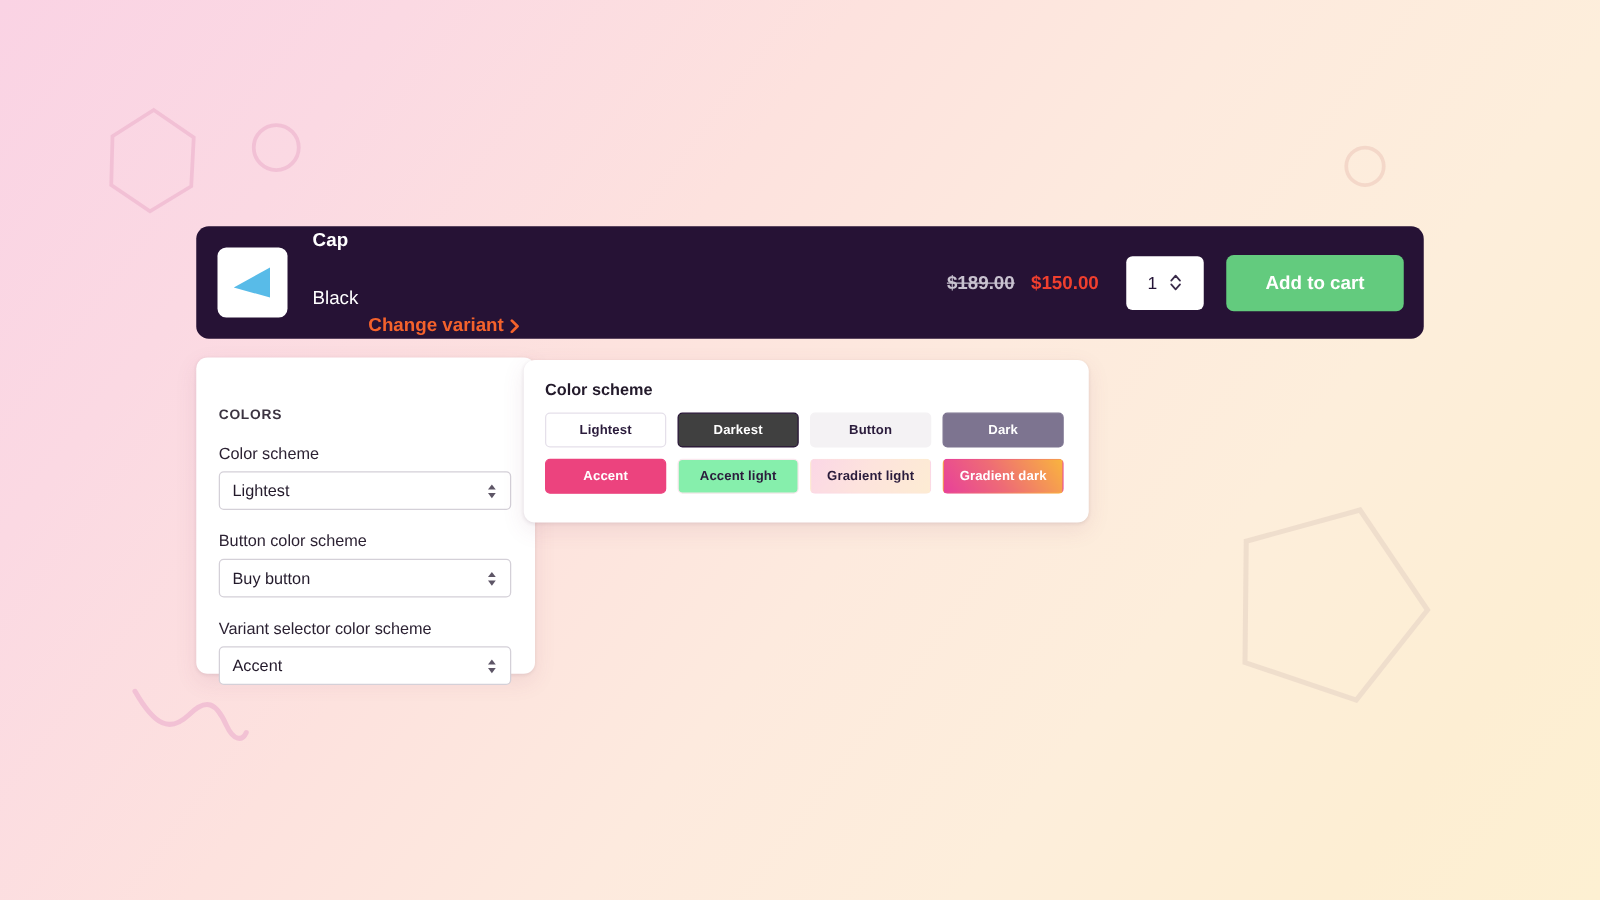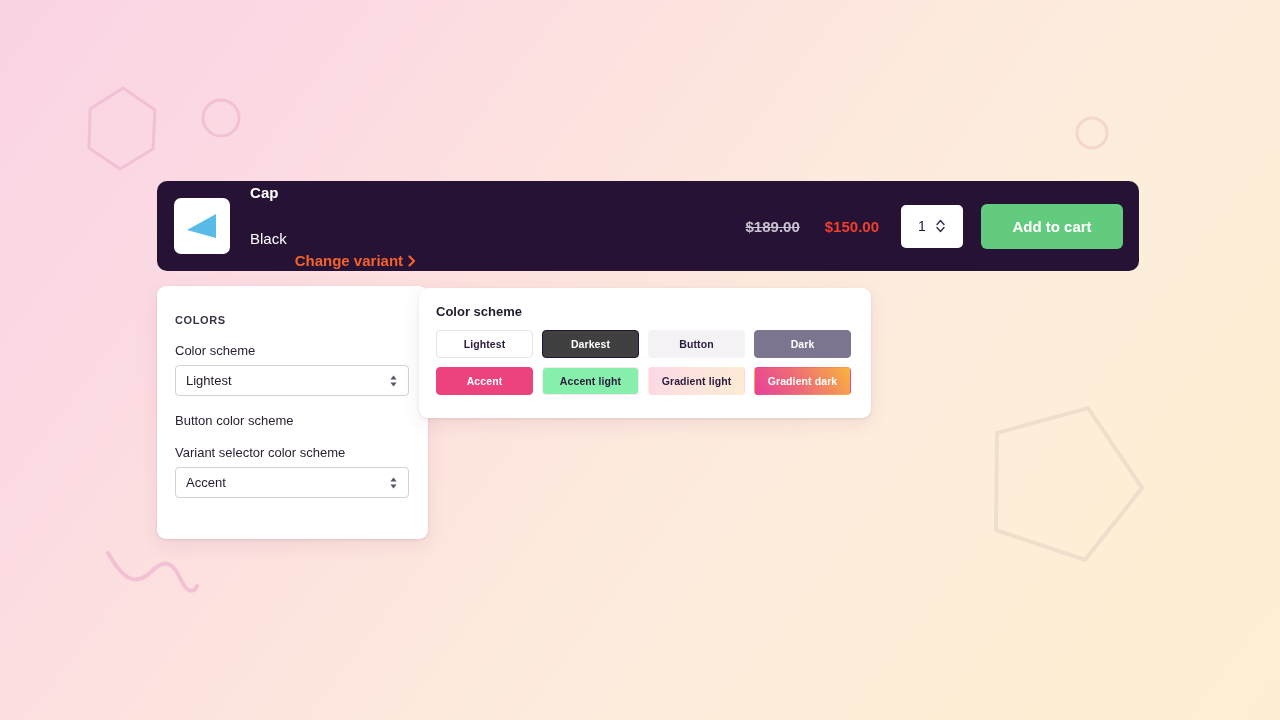--- a/index.html
+++ b/index.html
@@ -91,21 +91,21 @@
     cursor: pointer;
     margin-top: 44px;
   }
   .chev-right { display: block; }
 
   .spacer { flex: 1 1 auto; }
 
   .prices {
     display: flex;
     align-items: flex-end;
-    gap: 25px;
+    gap: 13px;
     margin-right: 22px;
   }
   .price-old {
     color: #c8c2cf;
     font-size: 15px;
     font-weight: bold;
     text-decoration: line-through;
   }
   .price-new {
     color: #f03f2e;
@@ -147,21 +147,21 @@
   
   .settings-card {
     position: absolute;
     left: 157px;
     top: 286px;
     width: 271px;
     height: 253px;
     background: #ffffff;
     border-radius: 9px;
     box-shadow: 0 1px 3px rgba(60,20,60,.09), 0 6px 18px rgba(140,70,110,.10);
-    padding: 28px 19px 0 18px;
+    padding: 40px 19px 0 18px;
   }
   .section-label {
     font-size: 11px;
     font-weight: bold;
     letter-spacing: 0.6px;
     color: #3b3340;
   }
   .field { margin-top: 17px; }
   .field-label {
     font-size: 13px;
@@ -284,20 +284,27 @@
       <span class="select-value">Lightest</span>
       <svg class="stepper-icon" width="11" height="17" viewBox="0 0 11 17">
         <path d="M5.5 3 L8.6 7.1 L2.4 7.1 Z" fill="#5d5566"></path>
         <path d="M5.5 14 L8.6 9.9 L2.4 9.9 Z" fill="#5d5566"></path>
       </svg>
     </div>
   </div>
 
   <div class="field">
     <div class="field-label">Button color scheme</div>
+    <div class="select">
+      <span class="select-value">Buy button</span>
+      <svg class="stepper-icon" width="11" height="17" viewBox="0 0 11 17">
+        <path d="M5.5 3 L8.6 7.1 L2.4 7.1 Z" fill="#5d5566"></path>
+        <path d="M5.5 14 L8.6 9.9 L2.4 9.9 Z" fill="#5d5566"></path>
+      </svg>
+    </div>
   </div>
 
   <div class="field">
     <div class="field-label">Variant selector color scheme</div>
     <div class="select">
       <span class="select-value">Accent</span>
       <svg class="stepper-icon" width="11" height="17" viewBox="0 0 11 17">
         <path d="M5.5 3 L8.6 7.1 L2.4 7.1 Z" fill="#5d5566"></path>
         <path d="M5.5 14 L8.6 9.9 L2.4 9.9 Z" fill="#5d5566"></path>
       </svg>

